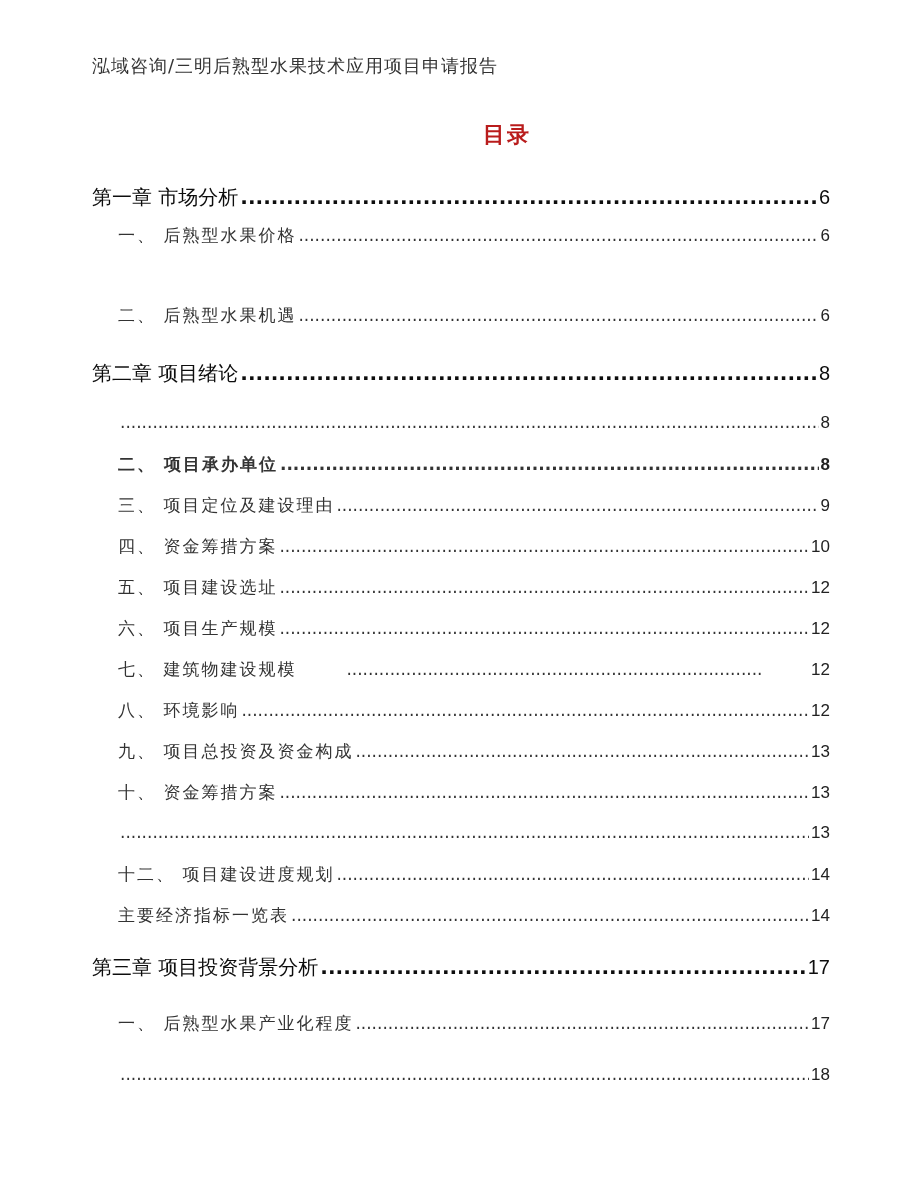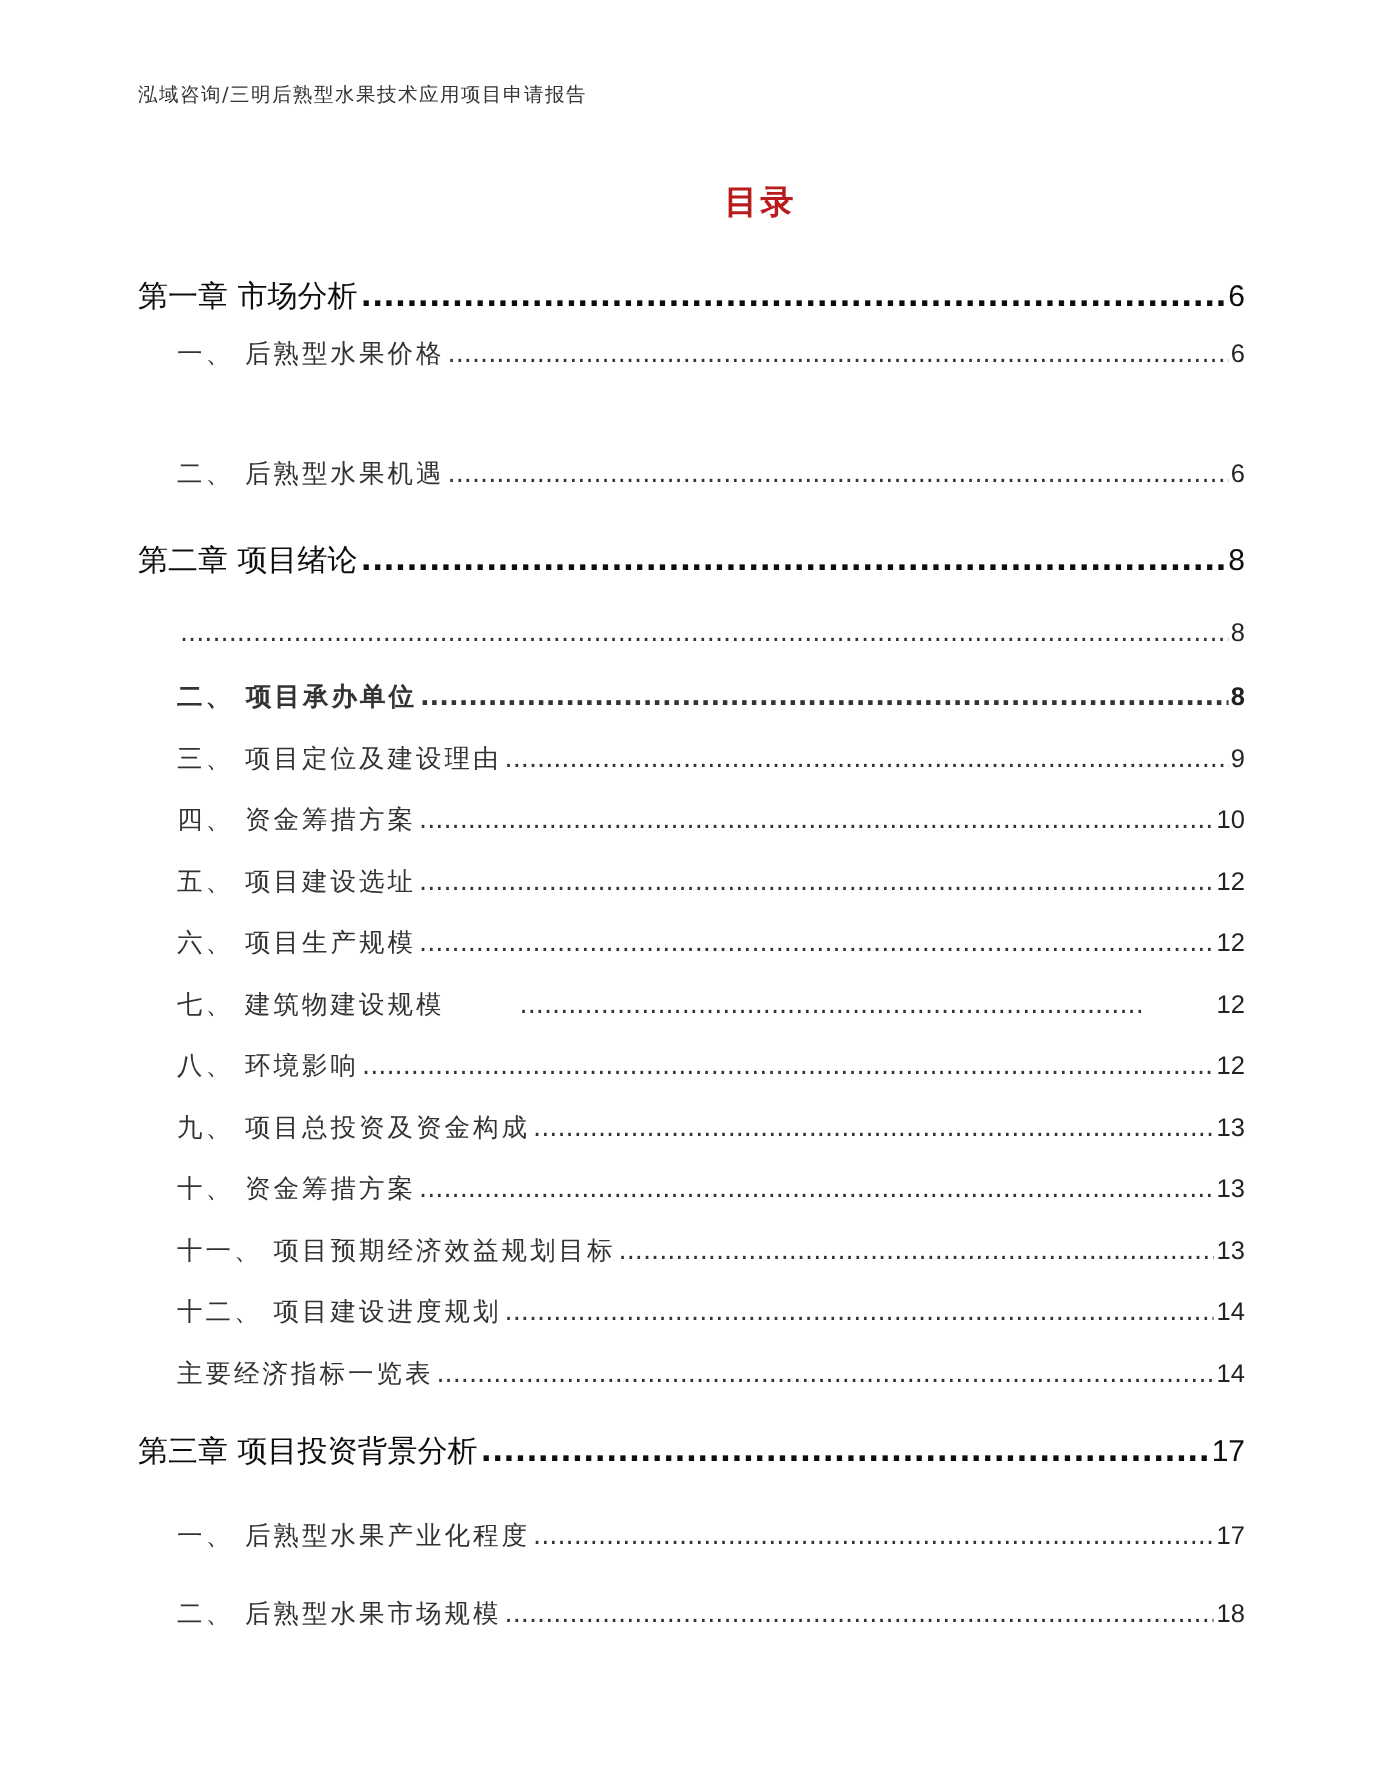--- a/index.html
+++ b/index.html
@@ -1,18 +1,18 @@
 <!DOCTYPE html>
 <html><head>
   <meta charset="utf-8">
   <style>
     html, body { margin: 0; padding: 0; background: #ffffff; }
     body { width: 920px; height: 1191px; position: relative; overflow: hidden;
            font-family: "DejaVu Sans", "Liberation Sans", sans-serif; color: #1a1a1a; }
-    .header { position: absolute; left: 92px; top: 54px; font-size: 13px; color: #333; letter-spacing: 1px; }
+    .header { position: absolute; left: 92px; top: 54px; font-size: 18px; color: #333; letter-spacing: 1px; }
     .title { position: absolute; left: 0; width: 920px; top: 120px; text-align: center;
              font-size: 22px; font-weight: bold; color: #b91c1c; letter-spacing: 2px; padding-left: 47px; }
     .toc-line { position: absolute; left: 92px; width: 738px; display: flex; align-items: baseline; }
     .toc-line .label { white-space: nowrap; }
     .toc-line .leader { flex: 1; overflow: hidden; white-space: nowrap; margin: 0 2px;
                         letter-spacing: 0; }
     .toc-line .leader::after { content: "........................................................................................................................................................................................................................................................"; }
     .toc-line .page { white-space: nowrap; font-family: "Liberation Sans", sans-serif; }
     .chapter { font-size: 20px; font-weight: normal; color: #0d0d0d; }
     .chapter .leader { font-weight: bold; }
@@ -92,21 +92,20 @@
   <span class="label">九、 项目总投资及资金构成</span>
   <span class="leader"></span>
   <span class="page">13</span>
 </div>
 <div class="toc-line section indent" style="top:781px;">
   <span class="label">十、 资金筹措方案</span>
   <span class="leader"></span>
   <span class="page">13</span>
 </div>
 <div class="toc-line section indent" style="top:822px;">
-  <span class="label">十一、 项目预期经济效益规划目标</span>
   <span class="leader"></span>
   <span class="page">13</span>
 </div>
 <div class="toc-line section indent" style="top:863px;">
   <span class="label">十二、 项目建设进度规划</span>
   <span class="leader"></span>
   <span class="page">14</span>
 </div>
 <div class="toc-line section indent" style="top:904px;">
   <span class="label">主要经济指标一览表</span>
@@ -118,16 +117,15 @@
   <span class="label">第三章 项目投资背景分析</span>
   <span class="leader"></span>
   <span class="page">17</span>
 </div>
 <div class="toc-line section indent" style="top:1012px;">
   <span class="label">一、 后熟型水果产业化程度</span>
   <span class="leader"></span>
   <span class="page">17</span>
 </div>
 <div class="toc-line section indent" style="top:1064px;">
-  <span class="label">二、 后熟型水果市场规模</span>
   <span class="leader"></span>
   <span class="page">18</span>
 </div>
 
 </body></html>

